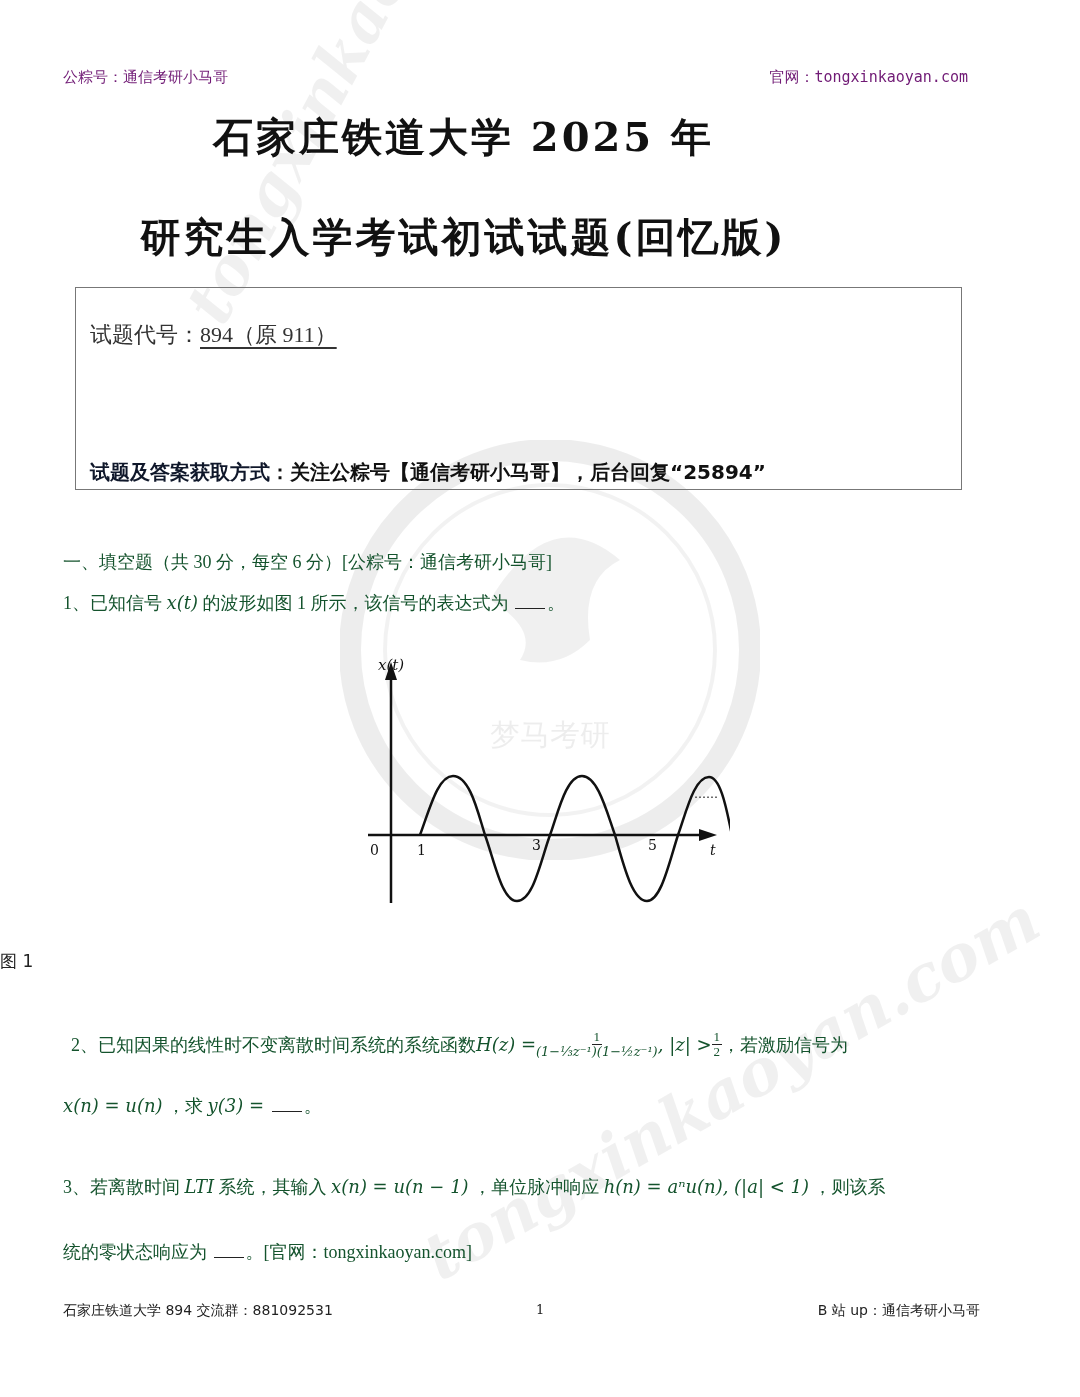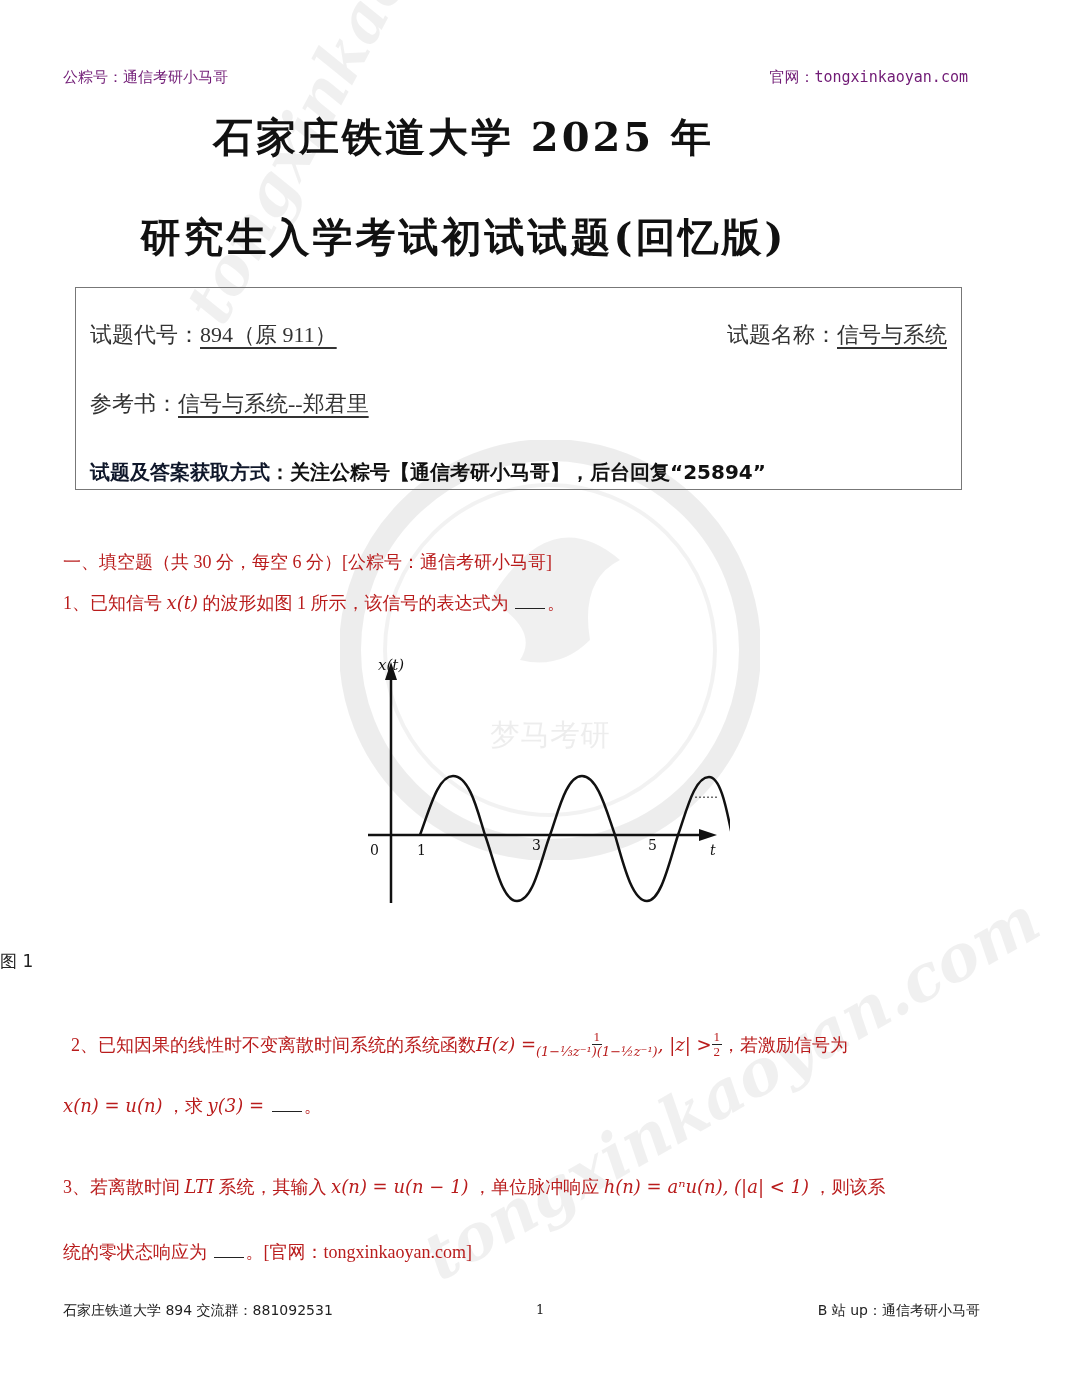--- a/index.html
+++ b/index.html
@@ -4,21 +4,21 @@
 <style>
   html, body { margin:0; padding:0; background:#ffffff; }
   body { width:1080px; height:1397px; position:relative; overflow:hidden; font-family:"DejaVu Serif", serif; color:#111; }
   .abs { position:absolute; }
   .hdr { font-family:"DejaVu Sans Mono", monospace; font-size:15px; color:#701a75; top:68px; }
   .title { left:0; width:927px; text-align:center; font-family:"DejaVu Serif", serif; font-weight:bold; font-size:40px; letter-spacing:3px; color:#111; }
   .infobox { left:75px; top:287px; width:887px; height:203px; border:1.5px solid #777; box-sizing:border-box; }
   .info-line { font-family:"Liberation Serif", serif; font-size:22px; color:#333; }
   .u { text-decoration:underline; text-underline-offset:5px; }
   .red { color:#0f172a; }
-  .q { font-family:"Liberation Serif", serif; font-size:18px; color:#b91c1c; left:63px; }
+  .q { font-family:"Liberation Serif", serif; font-size:18px; color:#14532d; left:63px; }
   .math { font-family:"DejaVu Serif", serif; font-style:italic; }
   .blank { display:inline-block; width:30px; border-bottom:1.5px solid #222; margin:0 2px; vertical-align:baseline; }
   .frac { display:inline-flex; flex-direction:column; align-items:center; vertical-align:middle; font-size:13px; line-height:1.1; }
   .frac .num { border-bottom:1px solid #222; padding:0 2px; }
   .footer { top:1302px; font-family:"DejaVu Sans", sans-serif; font-size:14px; color:#222; }
   .wm { color:rgba(0,0,0,0.06); font-family:"DejaVu Serif", serif; font-style:italic; font-weight:bold; pointer-events:none; }
 </style>
 </head>
 <body>
 
@@ -33,26 +33,20 @@
 
 <div class="abs hdr" style="left:63px;">公粽号：通信考研小马哥</div>
 <div class="abs hdr" style="right:112px;">官网：tongxinkaoyan.com</div>
 
 <div class="abs title" style="top:110px;">石家庄铁道大学 2025 年</div>
 <div class="abs title" style="top:210px;">研究生入学考试初试试题(回忆版)</div>
 
 <div class="abs infobox">
   <div class="abs info-line" style="left:14px;top:32px;">
     <span>试题代号：</span><span class="u">894（原 911）</span>
-  </div>
-  <div class="abs info-line" style="right:14px;top:32px;">
-    <span>试题名称：</span><span class="u">信号与系统</span>
-  </div>
-  <div class="abs info-line" style="left:14px;top:101px;">
-    <span>参考书：</span><span class="u">信号与系统--郑君里</span>
   </div>
   <div class="abs info-line" style="left:14px;top:171px;color:#111;font-weight:bold;font-family:'DejaVu Sans',sans-serif;font-size:20px;">
     <span class="red">试题及答案获取方式</span><span>：关注公粽号【通信考研小马哥】，后台回复“25894”</span>
   </div>
 </div>
 
 <div class="abs q" style="top:550px;">一、填空题（共 30 分，每空 6 分）[公粽号：通信考研小马哥]</div>
 
 <div class="abs q" style="top:591px;">
   <span>1、已知信号 </span><span class="math">x(t)</span><span> 的波形如图 1 所示，该信号的表达式为 </span><span class="blank"></span><span>。</span>

